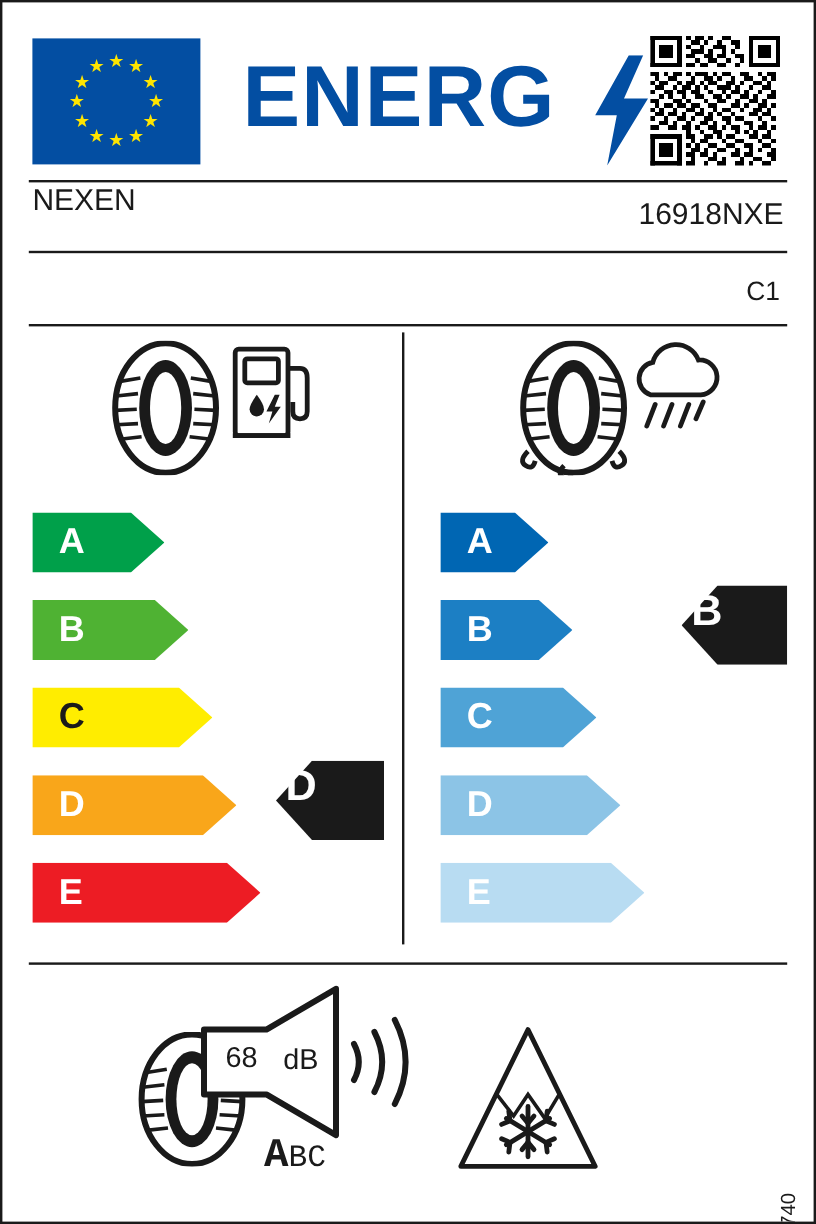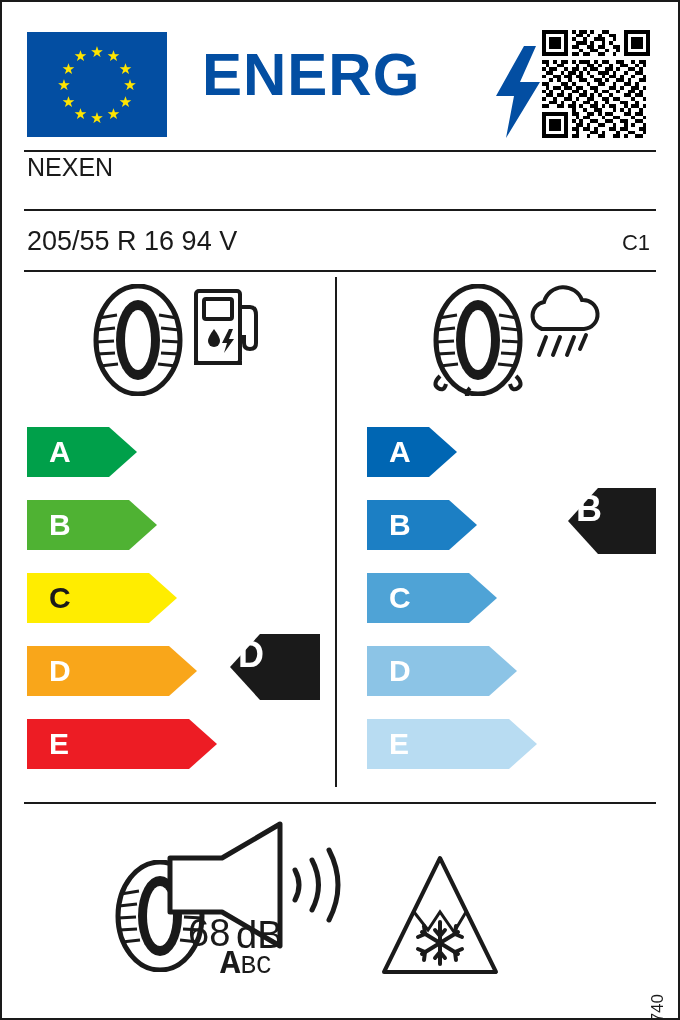--- a/index.html
+++ b/index.html
@@ -34,21 +34,21 @@
     position: absolute;
     color: #FFE500;
     font-size: 15px;
     line-height: 15px;
     width: 15px; height: 15px;
     text-align: center;
   }
   .energ-word {
     position: absolute;
     left: 200px; top: 38px;
-    font-size: 60px;
+    font-size: 72px;
     font-weight: bold;
     letter-spacing: 1px;
     color: #034EA2;
     font-family: "Liberation Sans", sans-serif;
     text-align: right;
   }
   .bolt {
     position: absolute;
     left: 492px; top: 44px;
     width: 46px; height: 92px;
@@ -111,24 +111,23 @@
     font-size: 30px;
     font-weight: bold;
     margin-left: 22px;
     line-height: 1;
   }
   .grade.dark .letter { color: #1a1a1a; }
 
   
   .noise-db {
     position: absolute;
-    font-size: 38px;
+    font-size: 24px;
     font-weight: normal;
     color: #1a1a1a;
-    margin-top: 44px;
   }
   .noise-class {
     position: absolute;
     font-size: 30px;
     color: #1a1a1a;
   }
   .noise-class .big {
     font-size: 34px;
     font-weight: bold;
   }
@@ -392,23 +391,23 @@
           <rect x="22" y="28" width="1" height="1"></rect>
             <rect x="25" y="28" width="2" height="1"></rect>
         </g>
       </svg>
     </div>
   </div>
 
   <div class="hline" style="left:22px; top:148px; width:632px;"></div>
 
   <div class="brand">NEXEN</div>
+  <div class="model">16918NXE</div>
   <div class="hline" style="left:22px; top:207px; width:632px;"></div>
 
-  <div class="size">205/55 R 16 94 V</div>
   <div class="sizeclass">C1</div>
   <div class="hline" style="left:22px; top:268px; width:632px;"></div>
 
   <div class="vline" style="left:333px; top:275px; height:510px;"></div>
 
   <div style="position:absolute; left:88px; top:282px;">
     <svg width="96" height="112" viewBox="0 0 96 112">
       <ellipse cx="48" cy="56" rx="42" ry="54" fill="none" stroke="#1a1a1a" stroke-width="5"></ellipse>
       <ellipse cx="48" cy="56" rx="22" ry="40" fill="#1a1a1a"></ellipse>
       <ellipse cx="48" cy="56" rx="13" ry="30" fill="#ffffff"></ellipse>

